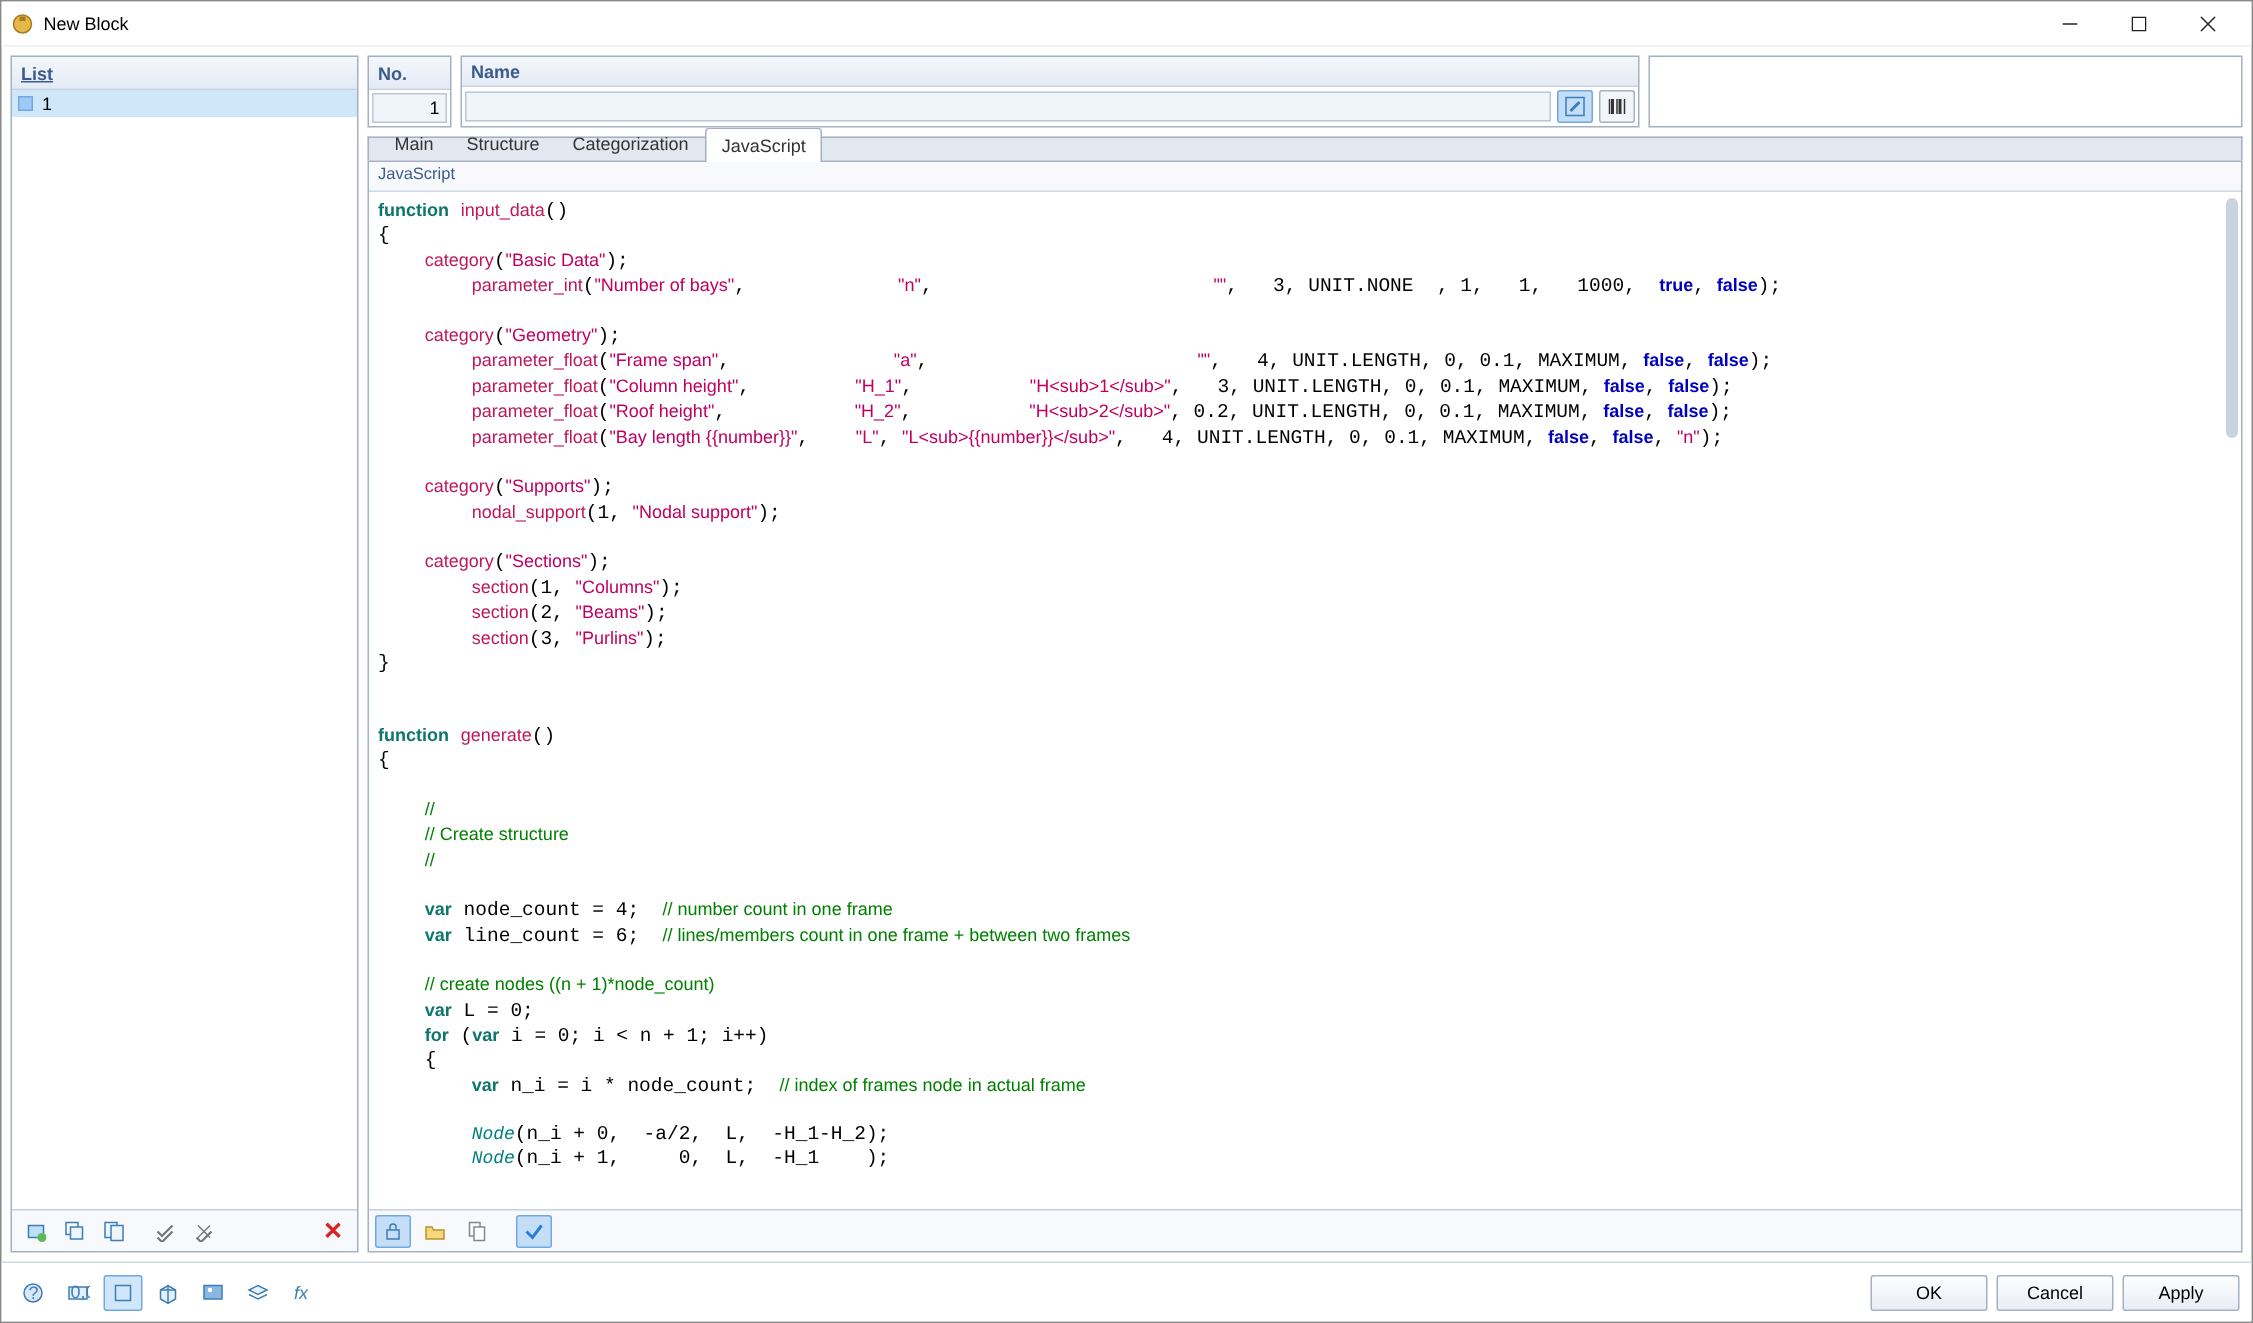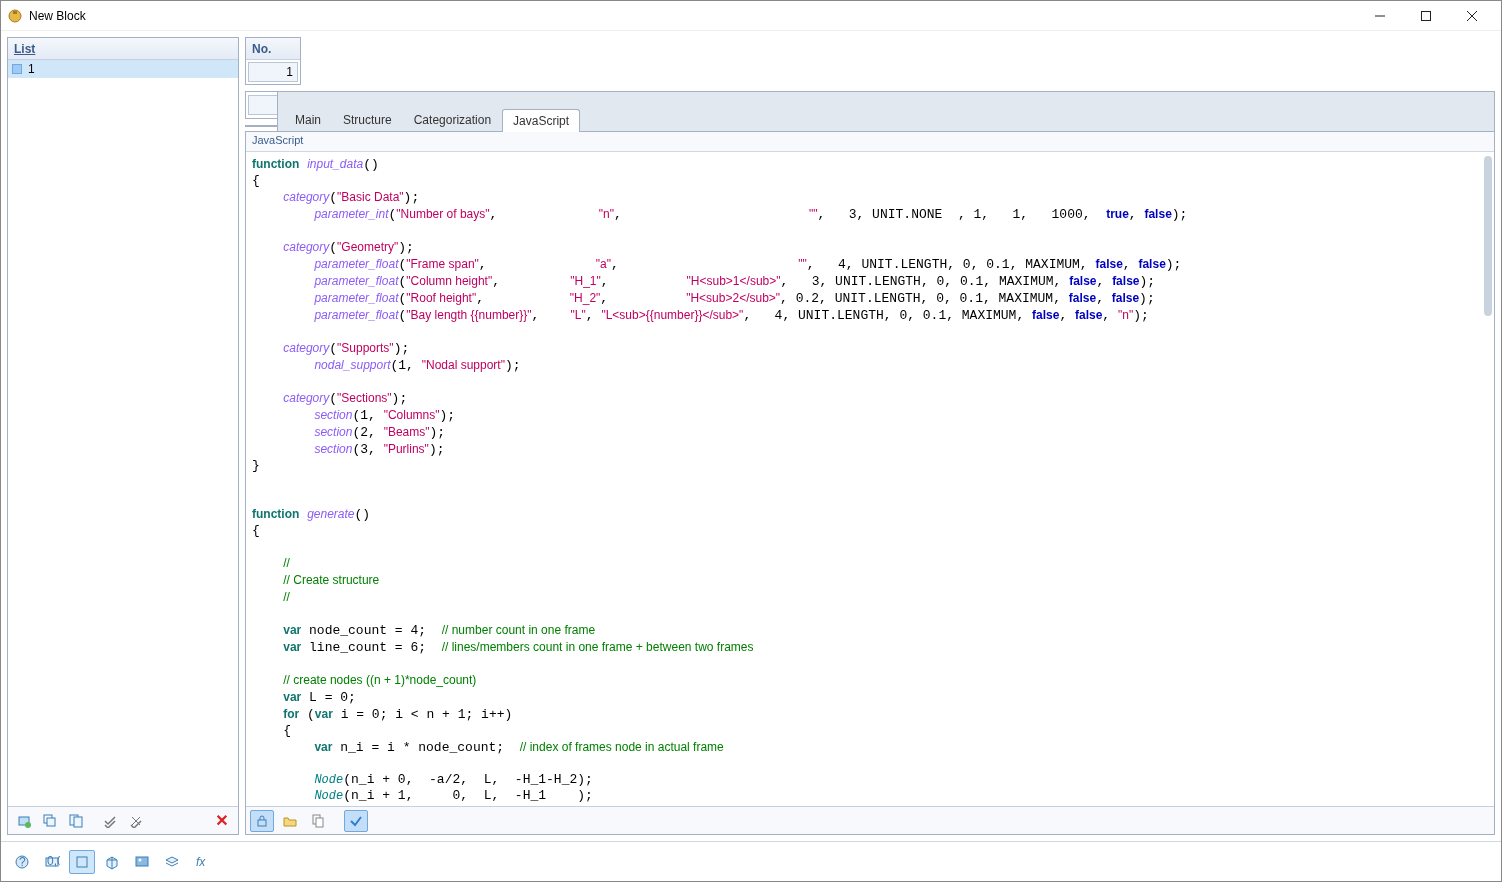--- a/index.html
+++ b/index.html
@@ -22,44 +22,44 @@
 .list-row { display: flex; align-items: center; height: 18px; background: #d0e6f9; padding-left: 4px; gap: 6px; }
 .list-row .sq { width: 10px; height: 10px; background: #9fcaf7; border: 1px solid #6fa9df; }
 .left-toolbar { height: 28px; border-top: 1px solid #c6d0e0; display: flex; align-items: center; padding: 0 4px; gap: 2px; background: #f7f9fc; }
 .tb-btn { width: 24px; height: 22px; border: 1px solid transparent; display: flex; align-items: center; justify-content: center; border-radius: 2px; }
 .tb-spacer-flex { flex: 1; }
 .red-x { color: #d22; font-size: 16px; font-weight: bold; }
 
 
 .right-panel { flex: 1; display: flex; flex-direction: column; min-width: 0; }
 
-.top-row { display: flex; gap: 6px; height: 48px; flex-direction: column; }
+.top-row { display: flex; gap: 6px; height: 48px; }
 .no-panel, .name-panel, .preview-panel { border: 1px solid #a4b0c4; display: flex; flex-direction: column; }
 .no-panel { width: 56px; }
 .name-panel { flex: 1; }
 .preview-panel { width: 396px; background: #fff; }
 .panel-hd { height: 22px; background: linear-gradient(#f4f7fb,#e4ebf5); border-bottom: 1px solid #c6d0e0; display: flex; align-items: center; padding: 0 6px; color: #3a5b8c; font-weight: 600; }
 .panel-bd { flex: 1; display: flex; align-items: center; padding: 2px; gap: 4px; }
 .no-input { width: 100%; height: 20px; border: 1px solid #bcc6d6; background: #f0f4fb; text-align: right; padding: 0 4px; }
 .name-input { flex: 1; height: 20px; border: 1px solid #bcc6d6; background: #f0f4fb; padding: 0 4px; }
 .icon-btn { width: 24px; height: 22px; border: 1px solid #a4b0c4; background: #f2f6fb; display: flex; align-items: center; justify-content: center; border-radius: 2px; }
 .icon-btn.active { background: #c4def7; border-color: #6fa9df; }
 
 
-.tabs-wrap { margin-top: 6px; background: #e2e8f0; border: 1px solid #a4b0c4; border-bottom: none; display: flex; height: 40px; align-items: flex-end; padding-left: 6px; margin-left: 32px; }
+.tabs-wrap { margin-top: 6px; background: #e2e8f0; border: 1px solid #a4b0c4; border-bottom: none; display: flex; height: 16px; align-items: flex-end; padding-left: 6px; }
 .tab { padding: 4px 10px; border: 1px solid transparent; border-bottom: none; color: #333; border-radius: 3px 3px 0 0; }
 .tab.active { background: #fff; border-color: #a4b0c4; position: relative; top: 1px; }
 
 
 .code-wrap { flex: 1; border: 1px solid #a4b0c4; display: flex; flex-direction: column; min-height: 0; }
 .code-hd { height: 20px; background: #f7f9fc; border-bottom: 1px solid #d0d8e4; padding: 2px 6px; color: #3a5b8c; font-size: 11px; }
 .code-body { flex: 1; overflow: auto; background: #fff; position: relative; }
 pre.code { font-family: Consolas, 'Courier New', monospace; font-size: 13px; line-height: 16px; padding: 4px 6px; white-space: pre; }
 .kw { color: #0f766e; font-weight: bold; }
-.fn { color: #8b5cf6; font-style: italic; }
+.fn { color: #be185d; }
 .fn2 { color: #008080; font-style: italic; font-family: Liberation Mono, monospace; }
 .str { color: #c00060; }
 .cm { color: #008000; }
 .bool { color: #0000c0; font-weight: bold; }
 
 .code-toolbar { height: 28px; border-top: 1px solid #c6d0e0; display: flex; align-items: center; padding: 0 4px; gap: 4px; background: #f7f9fc; }
 
 
 .scroll-indicator { position: absolute; right: 2px; top: 4px; width: 8px; height: 160px; background: #c9d3e0; border-radius: 4px; }
 
@@ -155,20 +155,21 @@
   <div class="right-panel">
 
     <div class="top-row">
       <div class="no-panel">
         <div class="panel-hd">No.</div>
         <div class="panel-bd">
             <input class="no-input" value="1" style="">
           </div>
       </div>
       <div class="name-panel">
+        <div class="panel-hd">Name</div>
         <div class="panel-bd">
           <input class="name-input" value="" style="">
           <div class="icon-btn active">
               <svg width="14" height="14">
                 <rect x="1" y="1" width="12" height="12" fill="none" stroke="#3b7fb6"></rect>
                 <line x1="4" y1="10" x2="10" y2="4" stroke="#3b7fb6" stroke-width="2"></line>
               </svg>
             </div>
           <div class="icon-btn">
               <svg width="14" height="14">
@@ -300,13 +301,18 @@
         <path d="M2 6 L8 3 L14 6 L8 9 Z" fill="#e6f0fb" stroke="#3b7fb6"></path>
         <path d="M2 9 L8 12 L14 9" fill="none" stroke="#3b7fb6"></path>
       </svg>
     </div>
   <div class="tb-btn">
       <svg width="16" height="16">
         <text x="2" y="12" font-size="11" font-style="italic" fill="#3b7fb6">fx</text>
       </svg>
     </div>
 
+  <div class="footer-buttons">
+    <div class="btn">OK</div>
+    <div class="btn">Cancel</div>
+    <div class="btn">Apply</div>
+  </div>
 </div>
 
 </body></html>

